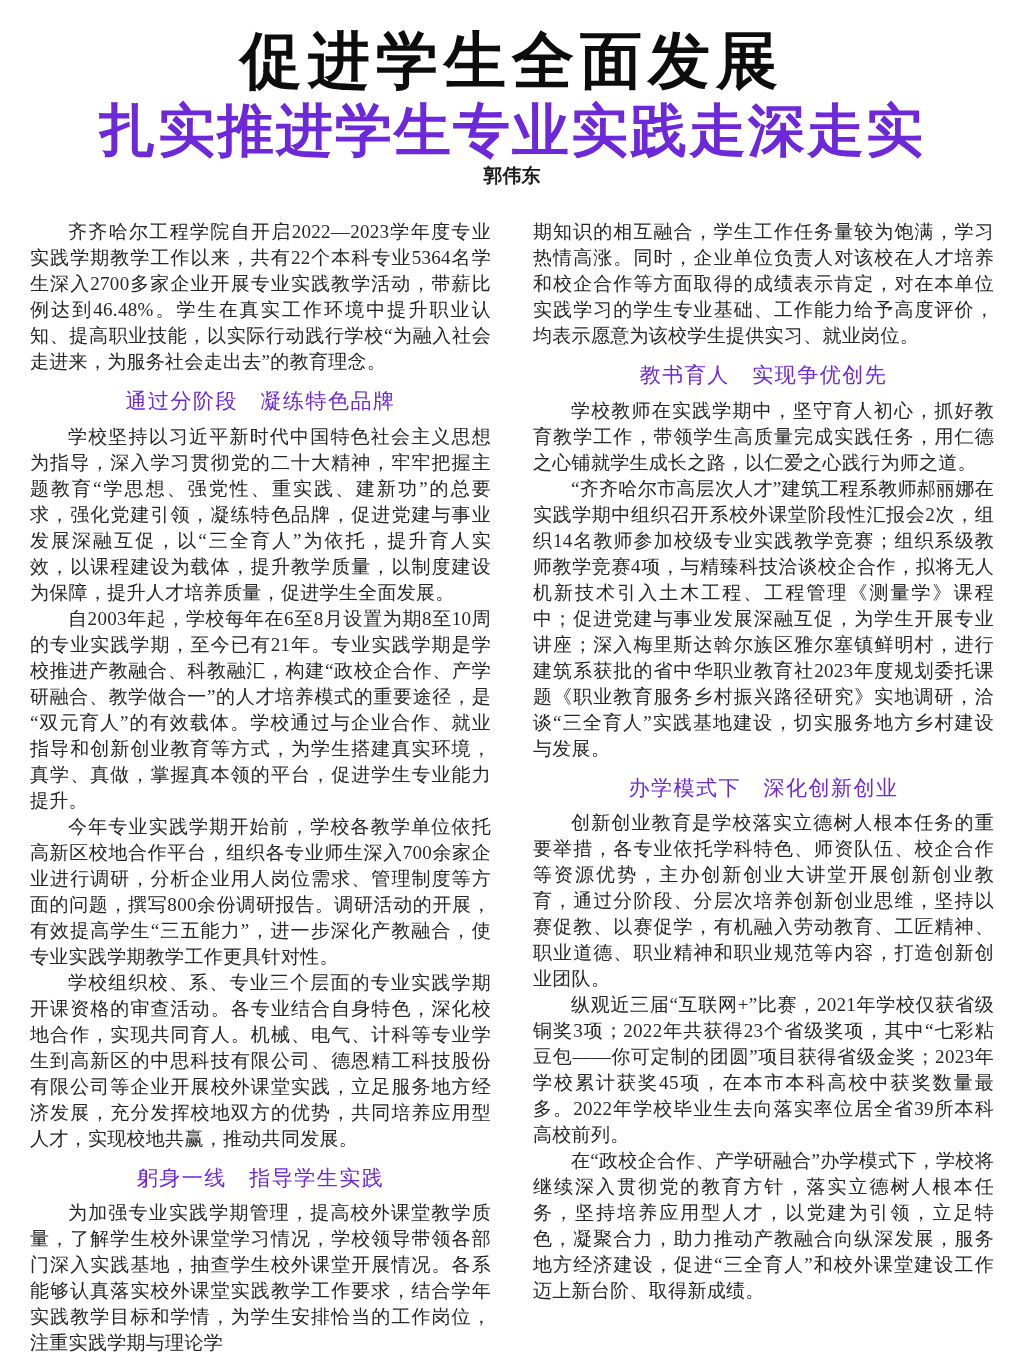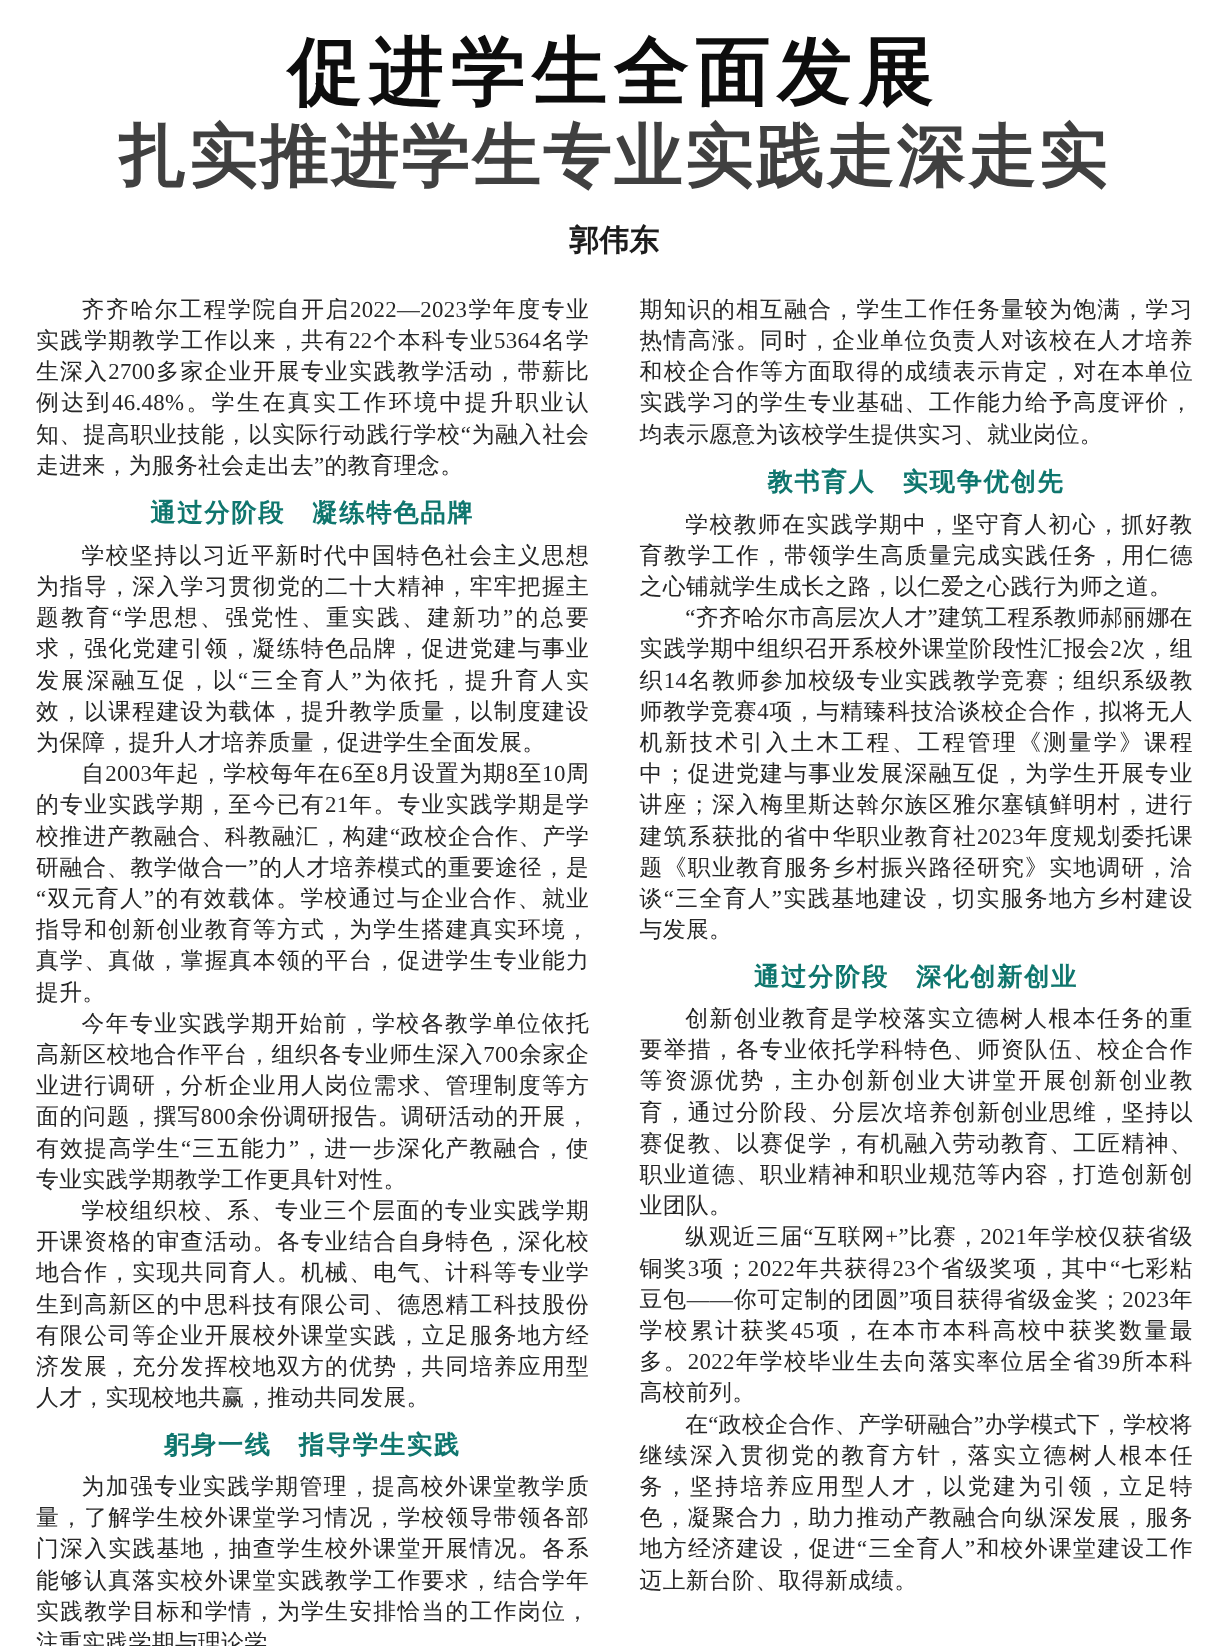--- a/index.html
+++ b/index.html
@@ -32,27 +32,26 @@
     letter-spacing: 6px;
     color: #0d0d0d;
   }
   .title-line2 {
     margin: 4px 0 0 0;
     font-family: "Liberation Sans", sans-serif;
     font-weight: 900;
     font-size: 57px;
     line-height: 1.12;
     letter-spacing: 2px;
-    color: #404040;
+    color: #6d28d9;
   }
   .author {
-    margin-top: 20px;
     font-family: "Liberation Sans", sans-serif;
     font-weight: 600;
-    font-size: 25px;
+    font-size: 19px;
     color: #1c1c1c;
   }
   .columns {
     display: flex;
     gap: 42px;
     margin-top: 30px;
   }
   .col {
     flex: 1 1 0;
     min-width: 0;
@@ -67,25 +66,25 @@
     text-indent: 2em;
   }
   .col p.cont {
     text-indent: 0;
   }
   .section-heading {
     margin: 13px 0 9px 0;
     text-align: center;
     text-indent: 0;
     font-family: "Liberation Sans", sans-serif;
-    font-weight: 700;
+    font-weight: 400;
     font-size: 21px;
     line-height: 1.25;
     letter-spacing: 1.5px;
-    color: #0f766e;
+    color: #6d28d9;
   }
 </style>
 </head>
 <body>
 
 <div class="page">
 
   <header class="masthead">
     <h1 class="title-line1">促进学生全面发展</h1>
     <h1 class="title-line2">扎实推进学生专业实践走深走实</h1>
@@ -103,20 +102,20 @@
       <p>学校组织校、系、专业三个层面的专业实践学期开课资格的审查活动。各专业结合自身特色，深化校地合作，实现共同育人。机械、电气、计科等专业学生到高新区的中思科技有限公司、德恩精工科技股份有限公司等企业开展校外课堂实践，立足服务地方经济发展，充分发挥校地双方的优势，共同培养应用型人才，实现校地共赢，推动共同发展。</p>
       <h3 class="section-heading">躬身一线　指导学生实践</h3>
       <p>为加强专业实践学期管理，提高校外课堂教学质量，了解学生校外课堂学习情况，学校领导带领各部门深入实践基地，抽查学生校外课堂开展情况。各系能够认真落实校外课堂实践教学工作要求，结合学年实践教学目标和学情，为学生安排恰当的工作岗位，注重实践学期与理论学</p>
     </div>
 
     <div class="col">
       <p class="cont">期知识的相互融合，学生工作任务量较为饱满，学习热情高涨。同时，企业单位负责人对该校在人才培养和校企合作等方面取得的成绩表示肯定，对在本单位实践学习的学生专业基础、工作能力给予高度评价，均表示愿意为该校学生提供实习、就业岗位。</p>
       <h3 class="section-heading">教书育人　实现争优创先</h3>
       <p>学校教师在实践学期中，坚守育人初心，抓好教育教学工作，带领学生高质量完成实践任务，用仁德之心铺就学生成长之路，以仁爱之心践行为师之道。</p>
       <p>“齐齐哈尔市高层次人才”建筑工程系教师郝丽娜在实践学期中组织召开系校外课堂阶段性汇报会2次，组织14名教师参加校级专业实践教学竞赛；组织系级教师教学竞赛4项，与精臻科技洽谈校企合作，拟将无人机新技术引入土木工程、工程管理《测量学》课程中；促进党建与事业发展深融互促，为学生开展专业讲座；深入梅里斯达斡尔族区雅尔塞镇鲜明村，进行建筑系获批的省中华职业教育社2023年度规划委托课题《职业教育服务乡村振兴路径研究》实地调研，洽谈“三全育人”实践基地建设，切实服务地方乡村建设与发展。</p>
-      <h3 class="section-heading">通过分阶段　深化创新创业</h3>
+      <h3 class="section-heading">办学模式下　深化创新创业</h3>
       <p>创新创业教育是学校落实立德树人根本任务的重要举措，各专业依托学科特色、师资队伍、校企合作等资源优势，主办创新创业大讲堂开展创新创业教育，通过分阶段、分层次培养创新创业思维，坚持以赛促教、以赛促学，有机融入劳动教育、工匠精神、职业道德、职业精神和职业规范等内容，打造创新创业团队。</p>
       <p>纵观近三届“互联网+”比赛，2021年学校仅获省级铜奖3项；2022年共获得23个省级奖项，其中“七彩粘豆包——你可定制的团圆”项目获得省级金奖；2023年学校累计获奖45项，在本市本科高校中获奖数量最多。2022年学校毕业生去向落实率位居全省39所本科高校前列。</p>
       <p>在“政校企合作、产学研融合”办学模式下，学校将继续深入贯彻党的教育方针，落实立德树人根本任务，坚持培养应用型人才，以党建为引领，立足特色，凝聚合力，助力推动产教融合向纵深发展，服务地方经济建设，促进“三全育人”和校外课堂建设工作迈上新台阶、取得新成绩。</p>
     </div>
 
   </div>
 </div>
 
 </body></html>

